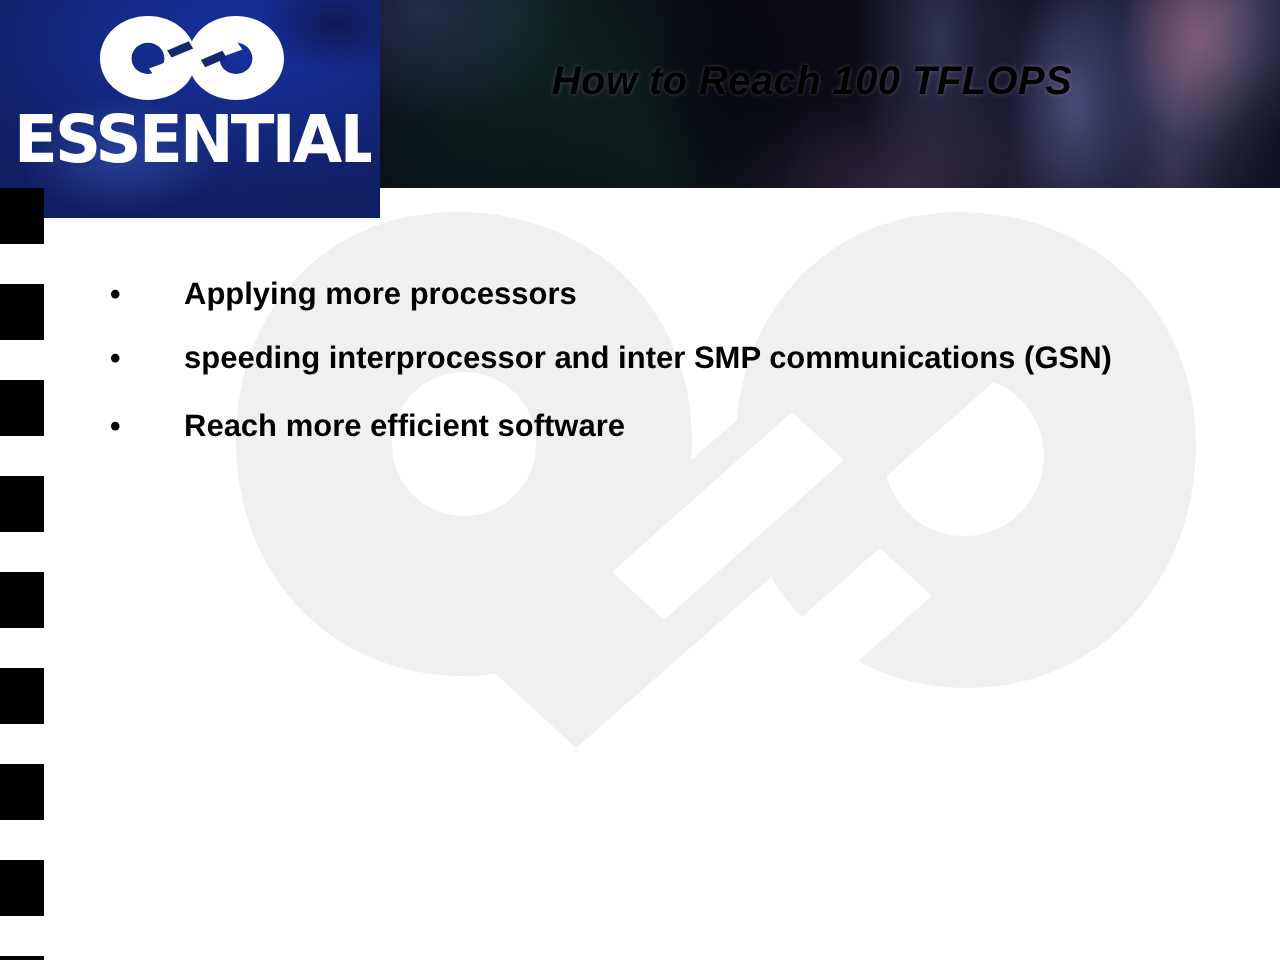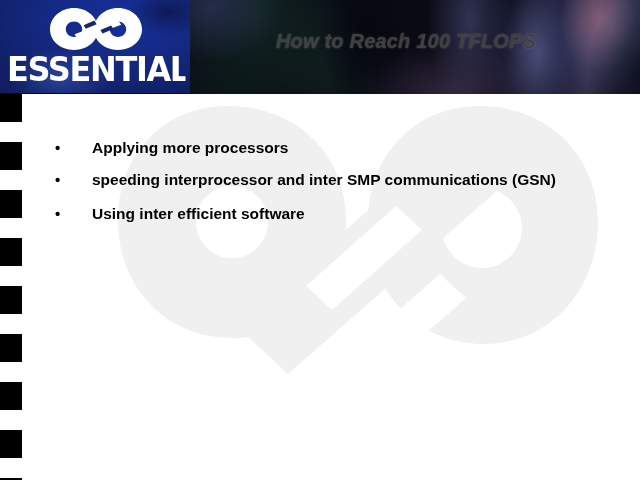--- a/index.html
+++ b/index.html
@@ -57,37 +57,37 @@
     background:
       radial-gradient(ellipse 58px 96px at 363px 40px, rgba(4,6,14,0.9) 0%, rgba(4,6,14,0.0) 76%),
       radial-gradient(ellipse 70px 100px at 642px 72px, rgba(6,8,16,0.7) 0%, rgba(6,8,16,0.0) 78%);
   }
 
   .slide-title {
     position: absolute;
     left: 196px;
     top: 30px;
     width: 420px;
-    color: #404040;
+    color: #000000;
     font-size: 20px;
     font-weight: bold;
     font-style: italic;
     letter-spacing: 0.2px;
     text-align: center;
     white-space: nowrap;
     text-shadow: 0 0 2px rgba(255,255,255,0.25);
   }
 
   
   .logo-panel {
     position: absolute;
     left: 0;
     top: 0;
     width: 190px;
-    height: 93px;
+    height: 109px;
     overflow: hidden;
     background:
       radial-gradient(ellipse 150px 80px at 120px 20px, #16309e 0%, #142a86 45%, #101f63 100%),
       linear-gradient(160deg, #1a2f9c 0%, #16266f 55%, #101a4d 100%);
   }
   .logo-panel .sheen {
     position: absolute;
     inset: 0;
     background:
       radial-gradient(ellipse 70px 40px at 60px 78px, rgba(60,90,190,0.55) 0%, rgba(20,30,90,0.0) 75%),
@@ -256,17 +256,17 @@
     <div class="bullet-row">
       <span class="dot">•</span>
       <span class="txt">Applying more processors</span>
     </div>
     <div class="bullet-row tight">
       <span class="dot">•</span>
       <span class="txt">speeding interprocessor and inter SMP communications (GSN)</span>
     </div>
     <div class="bullet-row">
       <span class="dot">•</span>
-      <span class="txt">Using inter efficient software</span>
+      <span class="txt">Reach more efficient software</span>
     </div>
   </div>
 
 </div>
 
 </body></html>

